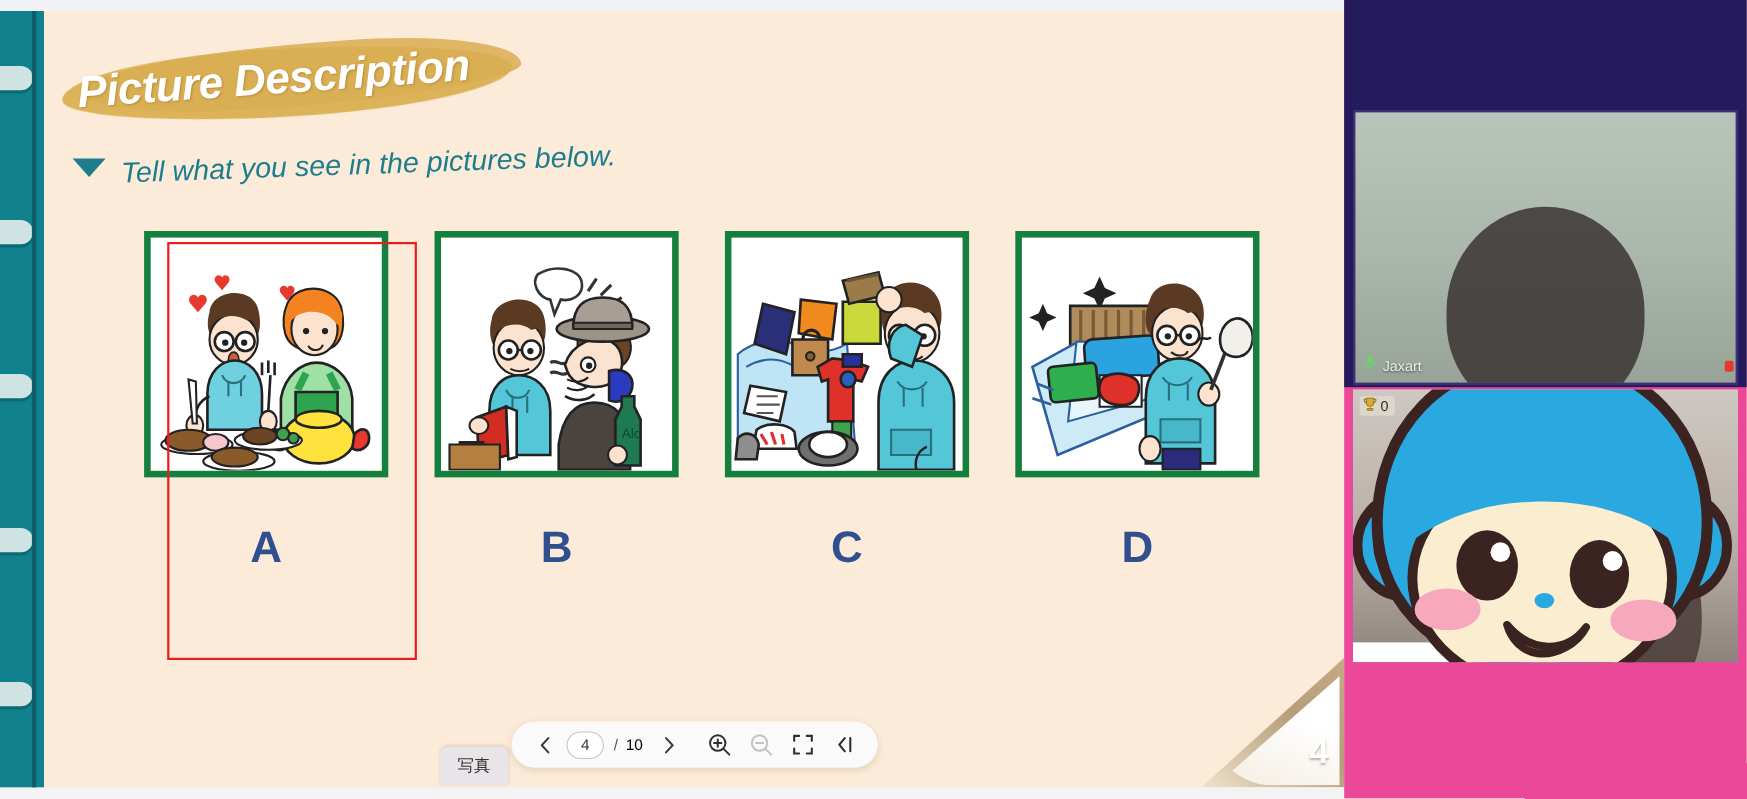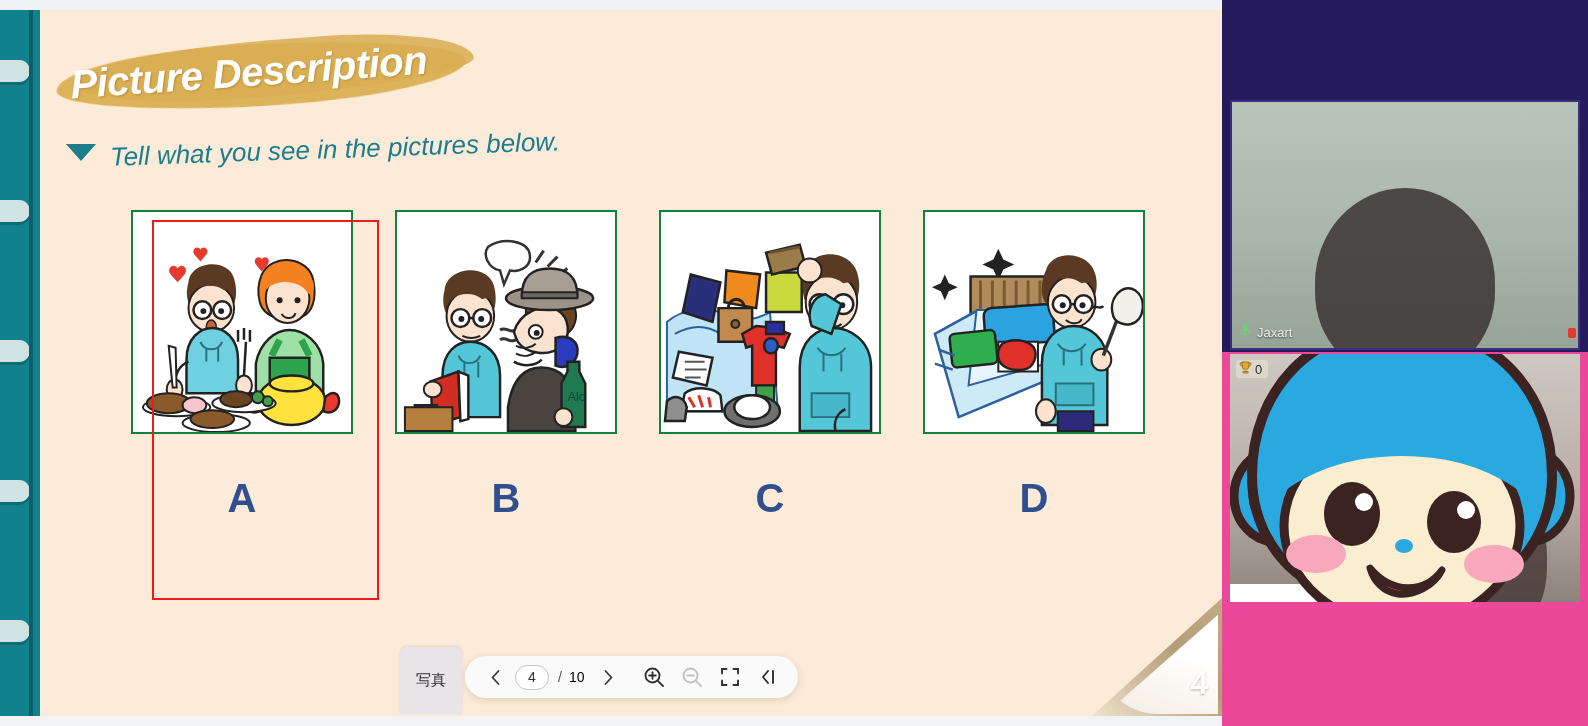--- a/index.html
+++ b/index.html
@@ -87,21 +87,21 @@
   .subtitle-text {
     font-size: 26px; font-style: italic; color: #1d7d8c;
     transform: rotate(-2deg); white-space: nowrap;
   }
 
   
   .pic-row { position: absolute; left: 70px; top: 200px; display: flex; gap: 0; }
   .pic-cell { position: relative; width: 264px; display: flex; flex-direction: column; align-items: center; }
   .pic-frame {
     width: 222px; height: 224px;
-    border: 2px solid #15803d; background: #ffffff;
+    border: 6px solid #15803d; background: #ffffff;
     position: relative; overflow: hidden;
   }
   .pic-cell .pic-label {
     margin-top: 42px; font-size: 40px; font-weight: bold; color: #2f4f8f;
   }
   
   .sel-box {
     position: absolute; left: 112px; top: 210px;
     width: 227px; height: 380px;
     border: 2.5px solid #ee1b1b; pointer-events: none; z-index: 6;
@@ -127,21 +127,21 @@
   .curl-num {
     position: absolute; right: 14px; bottom: 14px;
     color: #ffffff; font-size: 32px; font-weight: bold;
     text-shadow: 0 1px 2px rgba(90,70,40,.4);
   }
 
   
   .tab-photo {
     position: absolute; left: 400px; bottom: 2px;
     background: #e9e4e8; color: #333;
-    padding: 24px 16px; font-size: 15px;
+    padding: 8px 16px; font-size: 15px;
     border-radius: 7px 7px 0 0;
     box-shadow: 0 -1px 3px rgba(0,0,0,.10);
     z-index: 9;
   }
   .toolbar {
     position: absolute; left: 465px; bottom: 18px;
     height: 42px; display: flex; align-items: center; gap: 2px;
     background: #fbfafa; border-radius: 21px;
     padding: 0 12px;
     box-shadow: 0 2px 7px rgba(100,80,60,.18);

